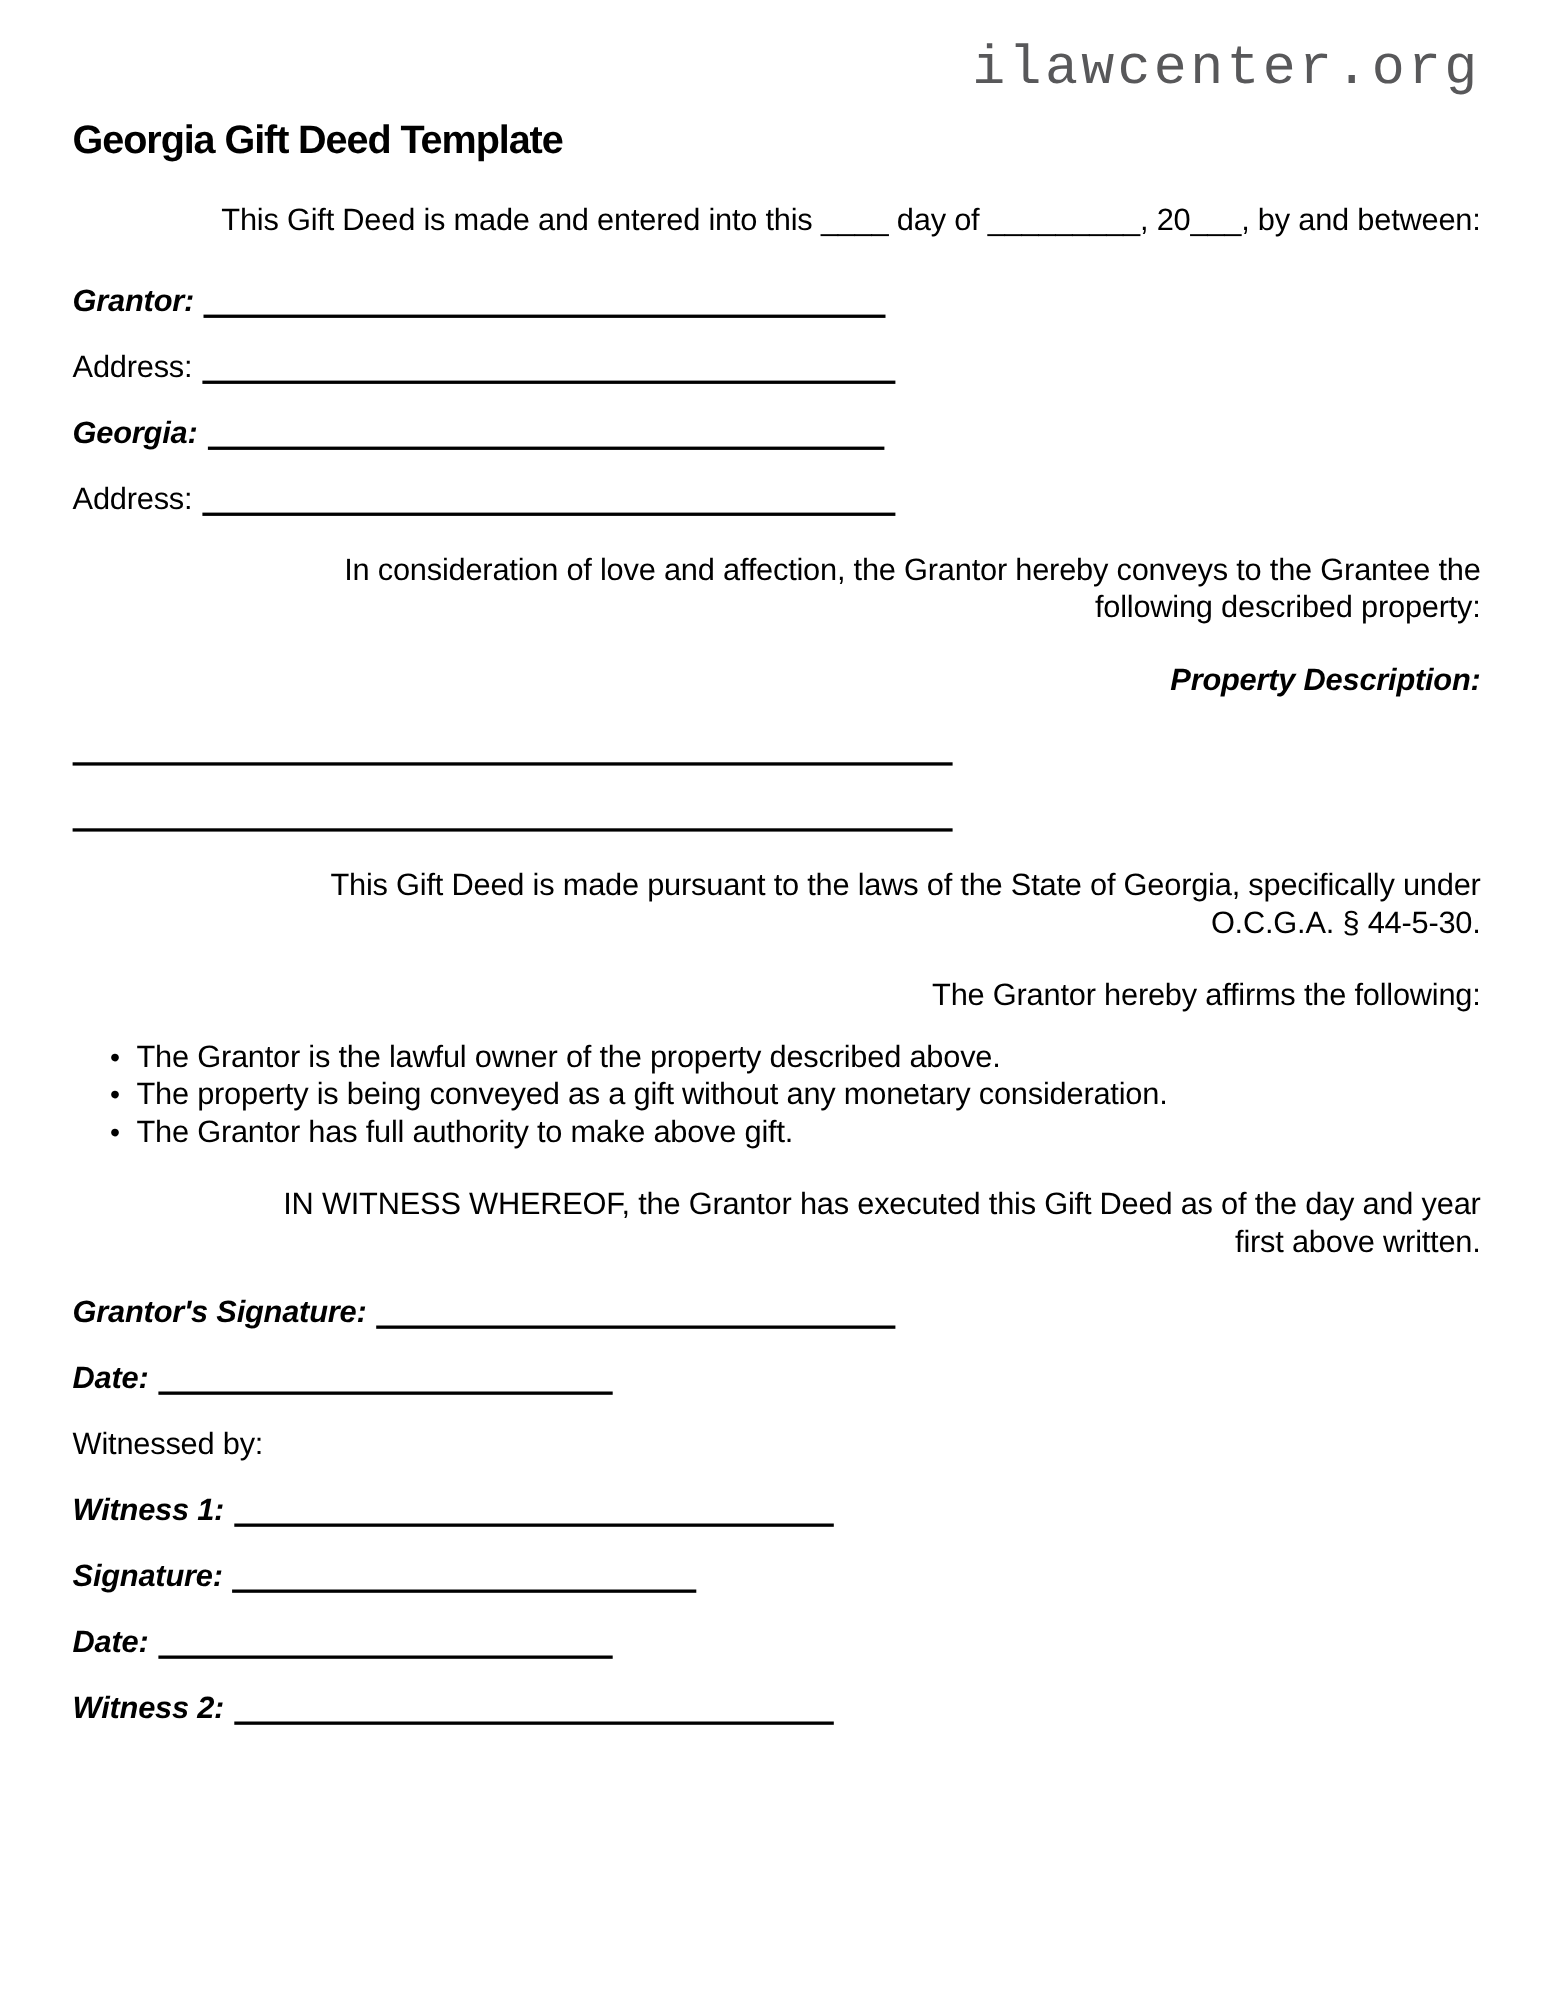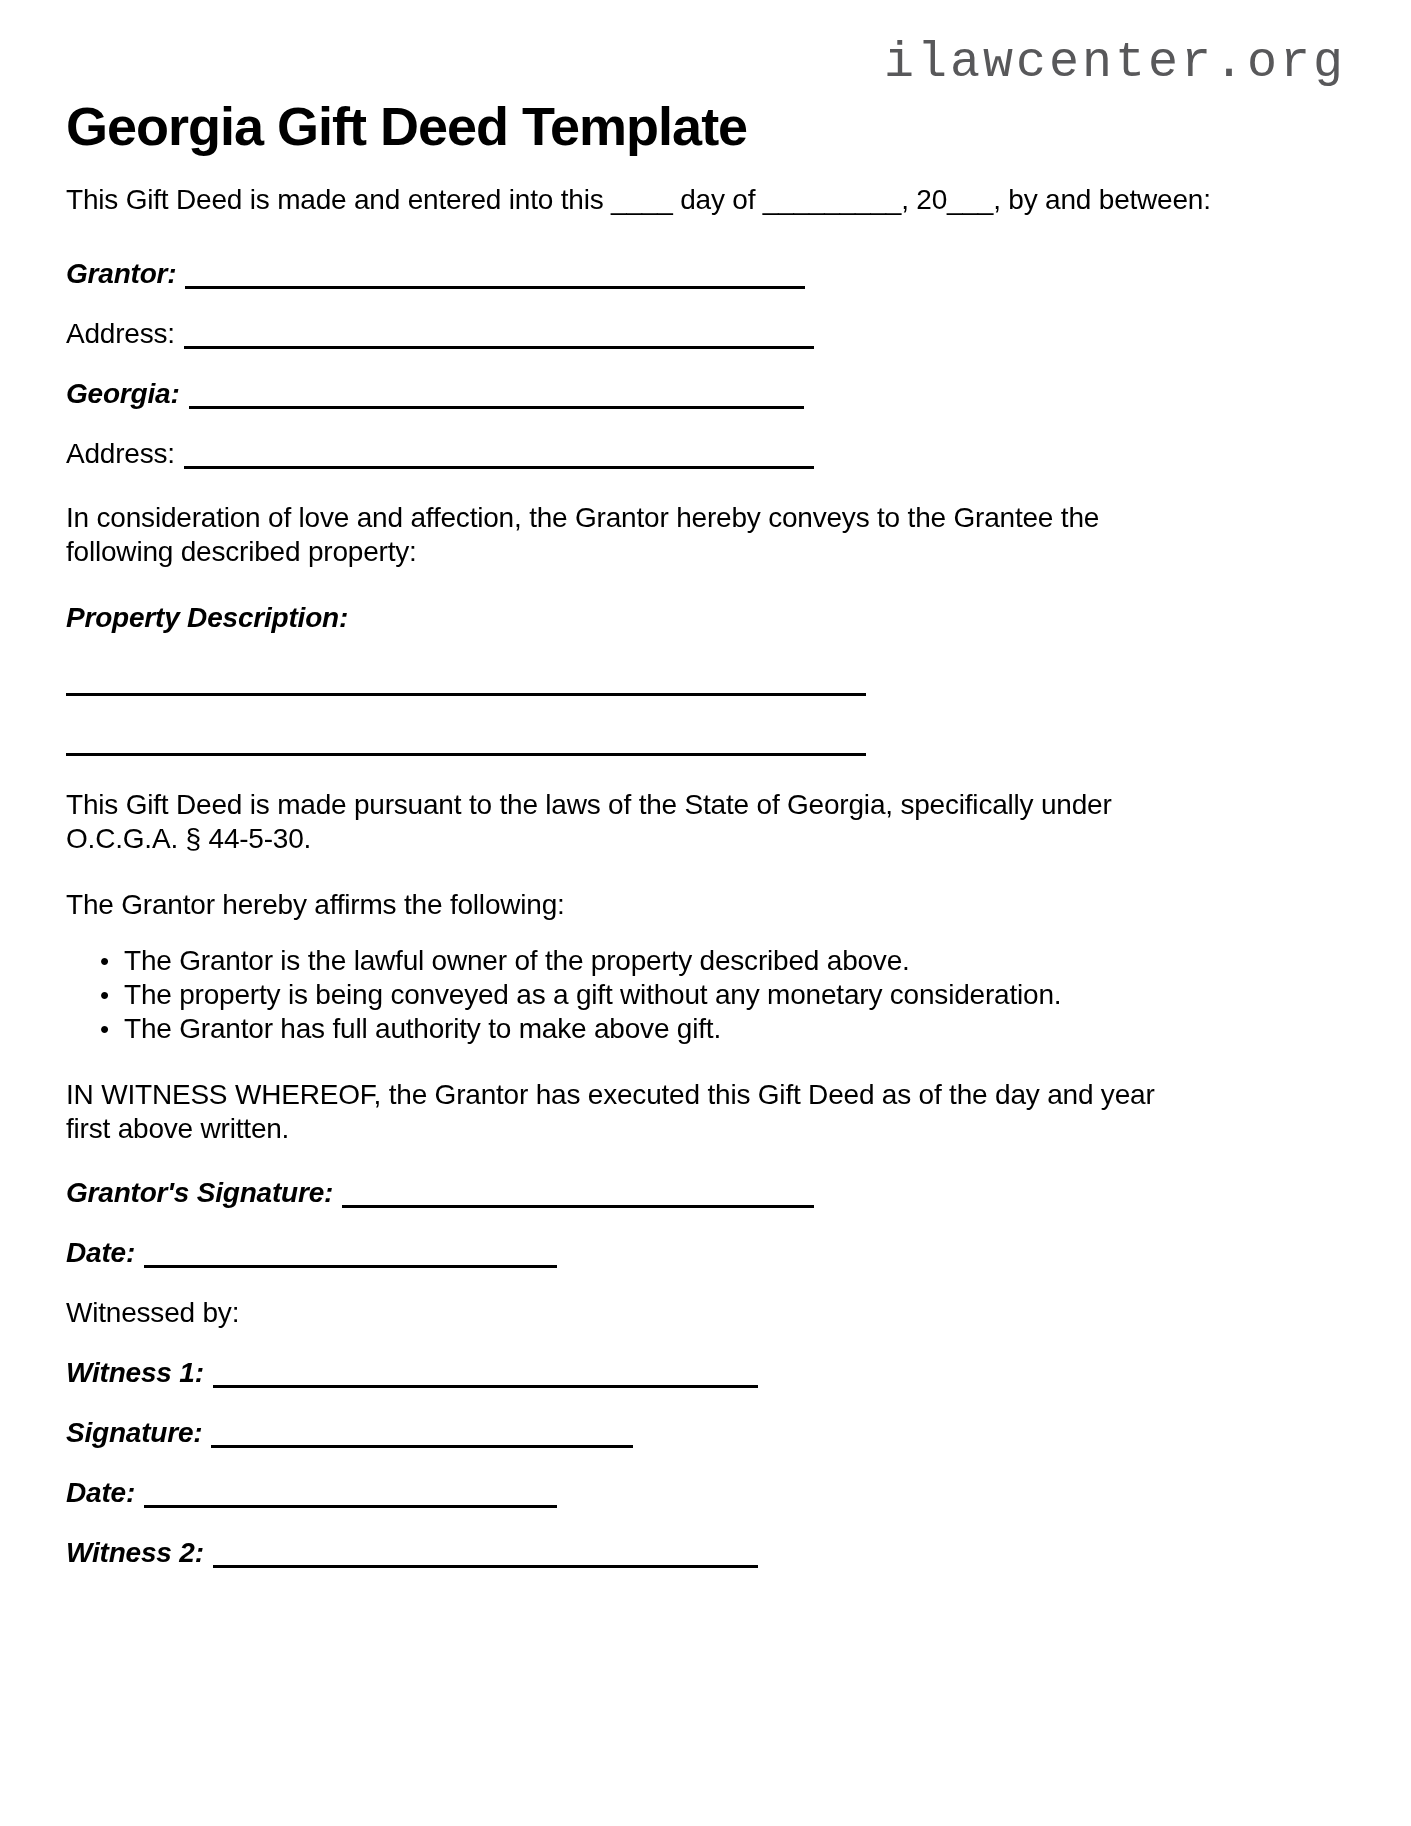--- a/index.html
+++ b/index.html
@@ -17,32 +17,33 @@
   .watermark {
     text-align:right;
     font-family:"Liberation Mono","DejaVu Sans Mono",monospace;
     font-size:50px;
     line-height:1;
     letter-spacing:3px;
     color:#58585a;
   }
   h1.doc-title {
     margin:12px 0 0 0;
-    font-size:54px;
+    font-size:36px;
     line-height:53px;
     font-weight:700;
     letter-spacing:-1px;
     color:#000000;
   }
   .body-text {
     font-size:28px;
     line-height:34px;
     letter-spacing:-0.2px;
     margin:30px 0 0 0;
     white-space:pre-line;
+    text-align:right;
   }
   .mt28 { margin-top:32px; }
   .row {
     margin:26px 0 0 0;
     font-size:28px;
     line-height:34px;
     letter-spacing:-0.2px;
     white-space:nowrap;
   }
   .row.mt40 { margin-top:40px; }

